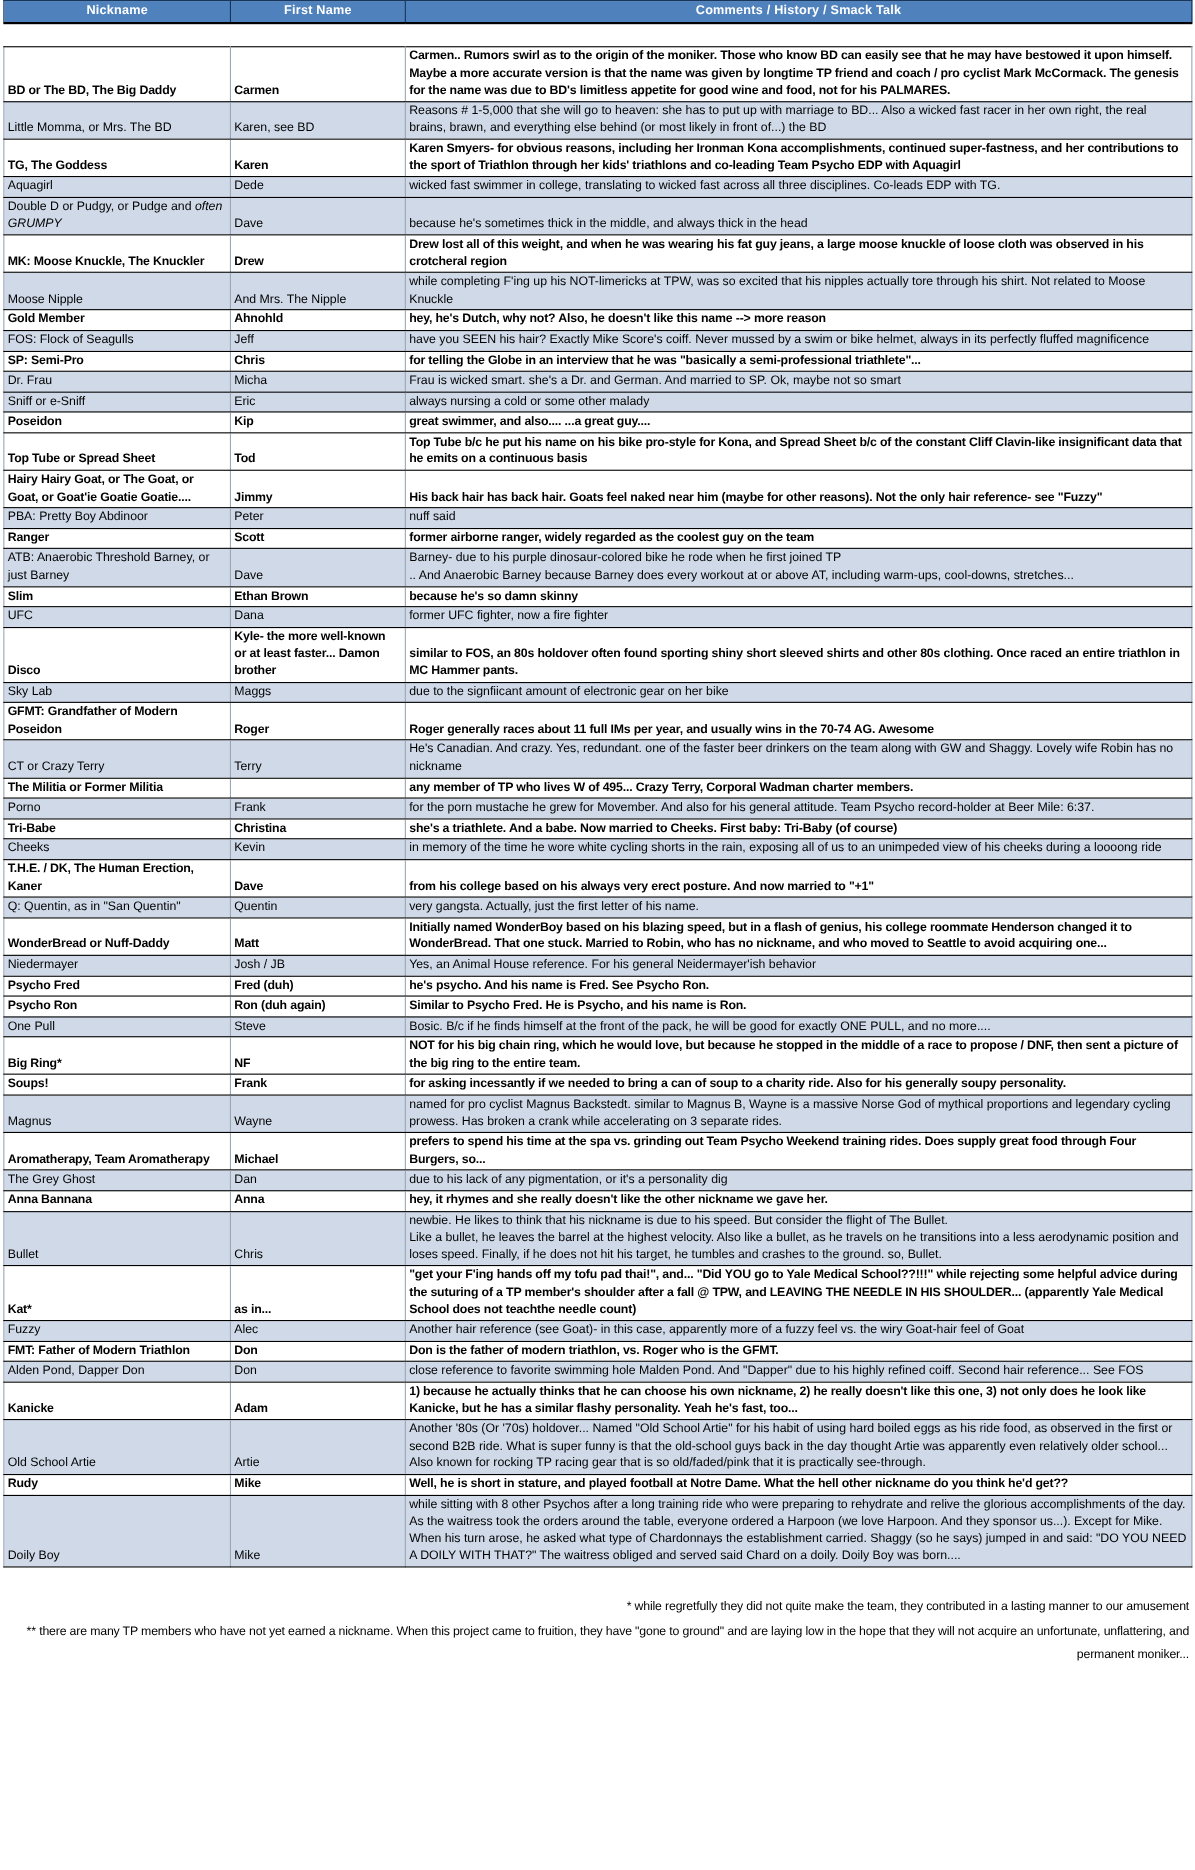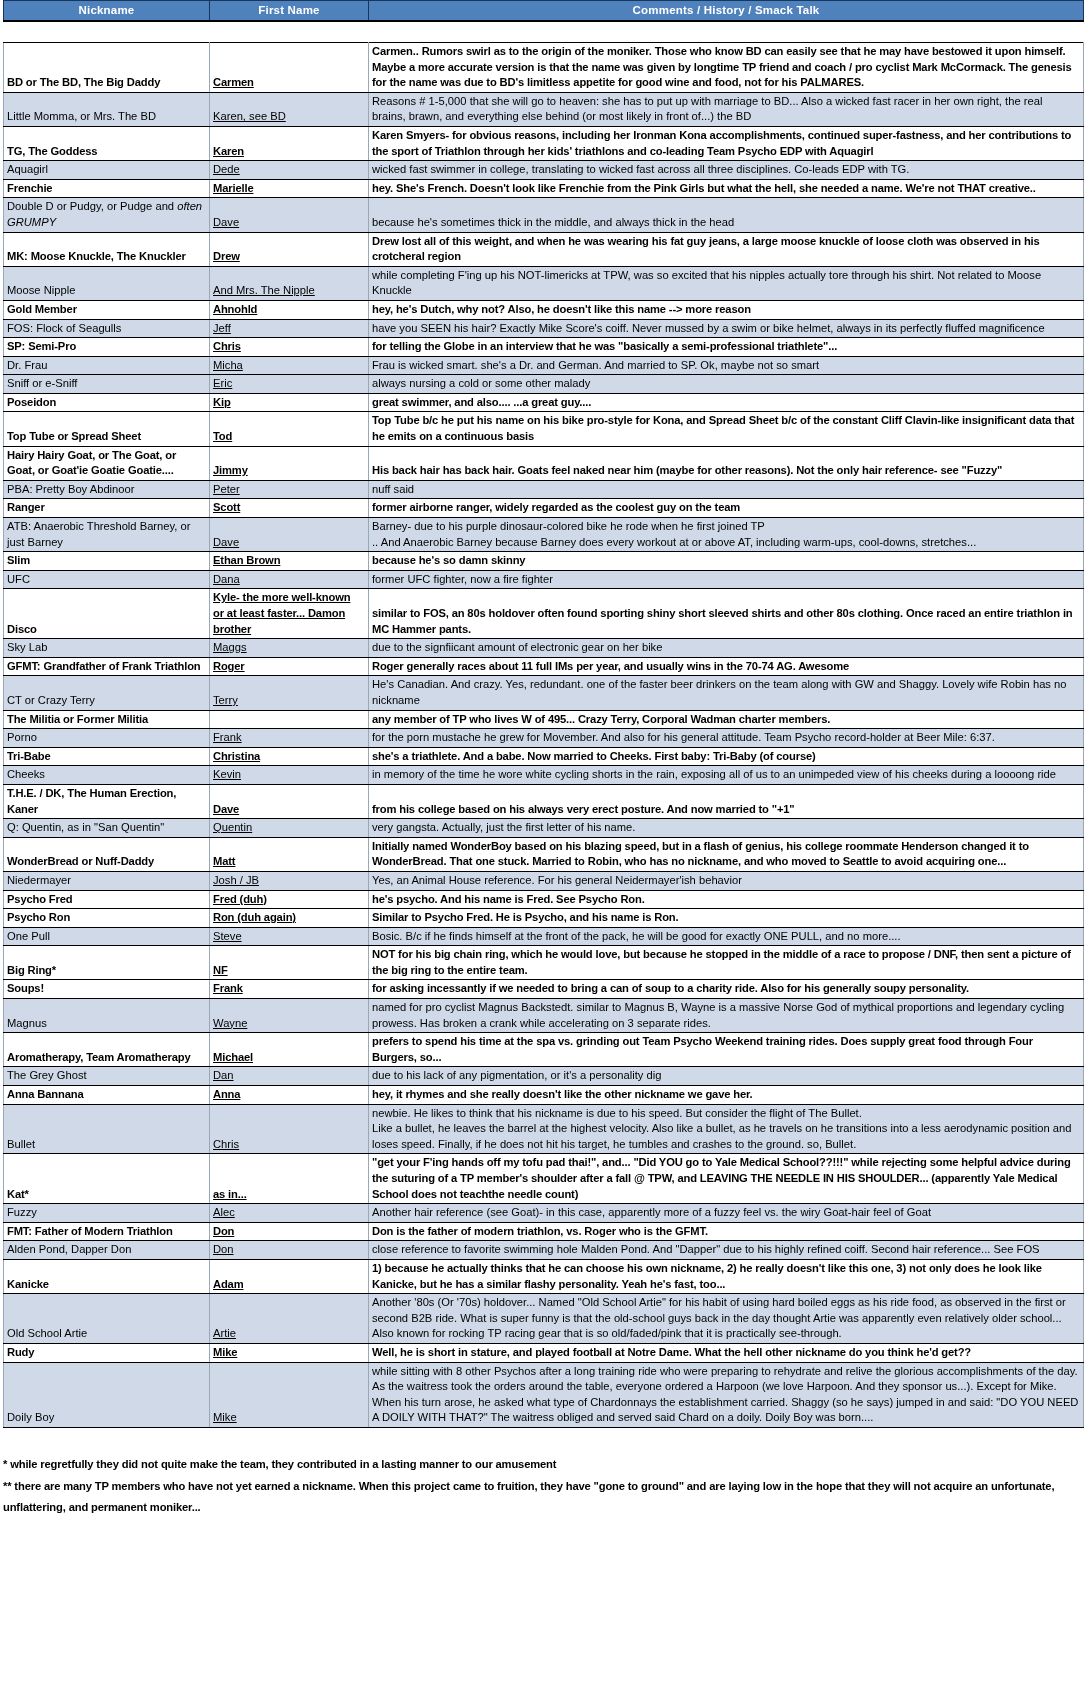--- a/index.html
+++ b/index.html
@@ -79,33 +79,34 @@
     font-weight: normal;
   }
   tbody tr.data.band td.nick,
   tbody tr.data.band td.first,
   tbody tr.data.band td.comm {
     border-top: 1.6px solid #000000;
     border-bottom: 1.6px solid #000000;
   }
 
   td.nick  { padding-left: 3px; }
-  td.first { padding-left: 3px; text-decoration: underline; }
+  td.first { padding-left: 3px; }
   td.comm  { padding-left: 5px; margin-top: 40px; }
 
   .ital { font-style: italic; }
 
   
   .footnotes {
     margin: 26px 0 18px 3px;
     font-size: 11.2px;
-    font-weight: bold;
+    font-weight: normal;
     line-height: 21px;
     letter-spacing: -0.15px;
     width: 1078px;
+    text-align: right;
   }
   .footnotes p { margin: 0 0 1px 0; }
 </style>
 </head>
 <body>
 
 <div class="sheet">
 
   <table class="nick-table">
     <colgroup>
@@ -139,25 +140,20 @@
         <tr class="data bold">
           <td class="nick">TG, The Goddess</td>
           <td class="first">Karen</td>
           <td class="comm">Karen Smyers- for obvious reasons, including her Ironman Kona accomplishments, continued super-fastness, and her contributions to the sport of Triathlon through her kids' triathlons and co-leading Team Psycho EDP with Aquagirl</td>
         </tr>
         <tr class="data band">
           <td class="nick">Aquagirl</td>
           <td class="first">Dede</td>
           <td class="comm">wicked fast swimmer in college, translating to wicked fast across all three disciplines. Co-leads EDP with TG.</td>
         </tr>
-        <tr class="data bold">
-          <td class="nick">Frenchie</td>
-          <td class="first">Marielle</td>
-          <td class="comm">hey.  She's French.  Doesn't look like Frenchie from the Pink Girls but what the hell, she needed a name.  We're not THAT creative..</td>
-        </tr>
         <tr class="data band">
           <td class="nick">Double D or Pudgy, or Pudge and <span class="ital">often GRUMPY</span></td>
           <td class="first">Dave</td>
           <td class="comm">because he's sometimes thick in the middle, and always thick in the head</td>
         </tr>
         <tr class="data bold">
           <td class="nick">MK: Moose Knuckle, The Knuckler</td>
           <td class="first">Drew</td>
           <td class="comm">Drew lost all of this weight, and when he was wearing his fat guy jeans, a large moose knuckle of loose cloth was observed in his crotcheral region</td>
         </tr>
@@ -235,21 +231,21 @@
           <td class="nick">Disco</td>
           <td class="first">Kyle- the more well-known or at least faster... Damon brother</td>
           <td class="comm">similar to FOS, an 80s holdover often found sporting shiny short sleeved shirts and other 80s clothing.  Once raced an entire triathlon in MC Hammer pants.</td>
         </tr>
         <tr class="data band">
           <td class="nick">Sky Lab</td>
           <td class="first">Maggs</td>
           <td class="comm">due to the signfiicant amount of electronic gear on her bike</td>
         </tr>
         <tr class="data bold">
-          <td class="nick">GFMT: Grandfather of Frank Triathlon</td>
+          <td class="nick">GFMT: Grandfather of Modern Poseidon</td>
           <td class="first">Roger</td>
           <td class="comm">Roger generally races about 11 full IMs per year, and usually wins in the 70-74 AG.  Awesome</td>
         </tr>
         <tr class="data band">
           <td class="nick">CT or Crazy Terry</td>
           <td class="first">Terry</td>
           <td class="comm">He's Canadian.  And crazy.  Yes, redundant.  one of the faster beer drinkers on the team along with GW and Shaggy.  Lovely wife Robin has no nickname</td>
         </tr>
         <tr class="data bold">
           <td class="nick">The Militia or Former Militia</td>

